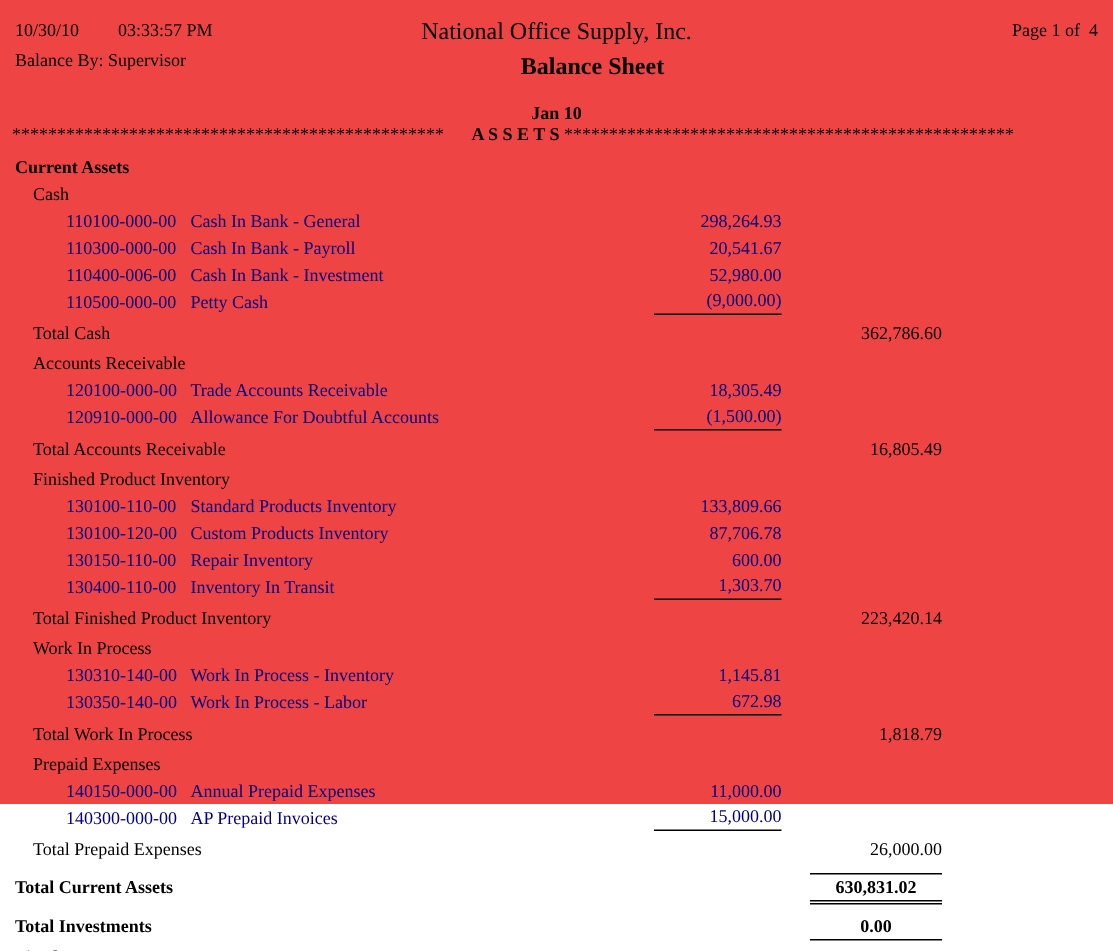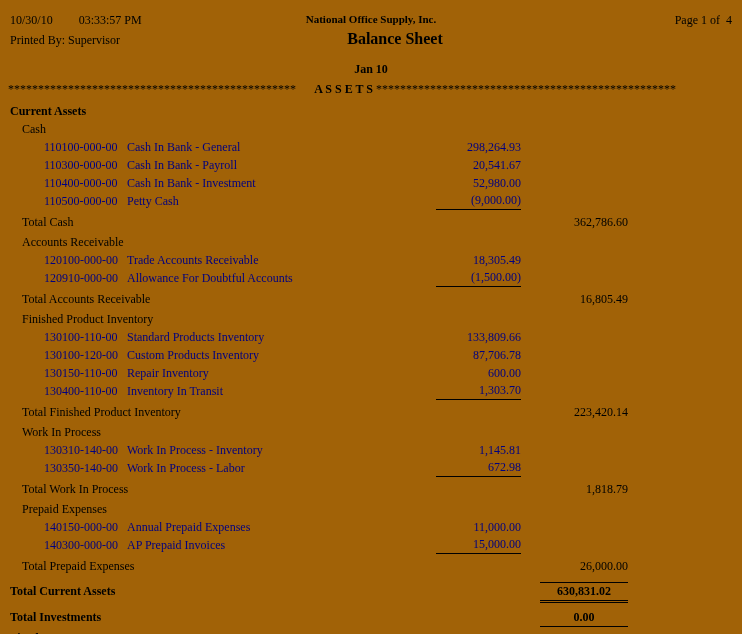--- a/index.html
+++ b/index.html
@@ -2,29 +2,29 @@
 <html><head>
 <meta charset="utf-8">
 <style>
   html,body{margin:0;padding:0;}
   body{
     width:742px;height:634px;overflow:hidden;
     background:#ffffff;color:#000000;
     font-family:"Liberation Serif","DejaVu Serif",serif;
     font-size:12px;
   }
-  .page{position:relative;width:742px;height:634px;background:#a16207;}
+  .page{position:relative;width:742px;height:536px;background:#ef4444;}
 
   
   .header{position:relative;height:80px;}
   .h-left{position:absolute;left:10px;top:13px;}
   .h-left .time{margin-left:26px;}
   .h-left .printedby{margin-top:5px;}
   .h-center{position:absolute;left:0;right:0;top:13px;text-align:center;}
-  .company{font-weight:bold;font-size:11px;}
+  .company{font-weight:normal;font-size:16px;}
   .title{font-weight:bold;font-size:16px;margin-top:5px;padding-left:48px;}
   .period{font-weight:bold;font-size:12px;margin-top:14px;}
   .h-right{position:absolute;right:10px;top:13px;white-space:pre;}
 
   
   .banner{margin:2px 8px 5px 8px;white-space:pre;font-size:12px;overflow:hidden;}
   .banner .bl{font-weight:bold;margin-left:16px;}
 
   
   .rows{margin:0 8px;}
@@ -47,21 +47,21 @@
 </head>
 <body>
 
 <div class="page">
 
   <div class="header">
     <div class="h-left">
       <div>
         <span class="date">10/30/10</span><span class="time">03:33:57 PM</span>
       </div>
-      <div class="printedby">Printed By: Supervisor</div>
+      <div class="printedby">Balance By: Supervisor</div>
     </div>
     <div class="h-center">
       <div class="company">National Office Supply, Inc.</div>
       <div class="title">Balance Sheet</div>
       <div class="period">Jan 10</div>
     </div>
     <div class="h-right">Page 1 of  4</div>
   </div>
 
   <div class="banner"><span>************************************************</span><span class="bl"> A S S E T S </span><span>**************************************************</span></div>
@@ -77,21 +77,21 @@
         <span class="acct">110100-000-00</span>
         <span class="desc">Cash In Bank - General</span>
         <span class="amt1">298,264.93</span>
       </div>
       <div class="row detail">
         <span class="acct">110300-000-00</span>
         <span class="desc">Cash In Bank - Payroll</span>
         <span class="amt1">20,541.67</span>
       </div>
       <div class="row detail">
-        <span class="acct">110400-000-00</span>
+        <span class="acct">110400-006-00</span>
         <span class="desc">Cash In Bank - Investment</span>
         <span class="amt1">52,980.00</span>
       </div>
       <div class="row detail rule">
         <span class="acct">110500-000-00</span>
         <span class="desc">Petty Cash</span>
         <span class="amt1">(9,000.00)</span>
       </div>
       <div class="row total">
         <span class="label">Total Cash</span>

